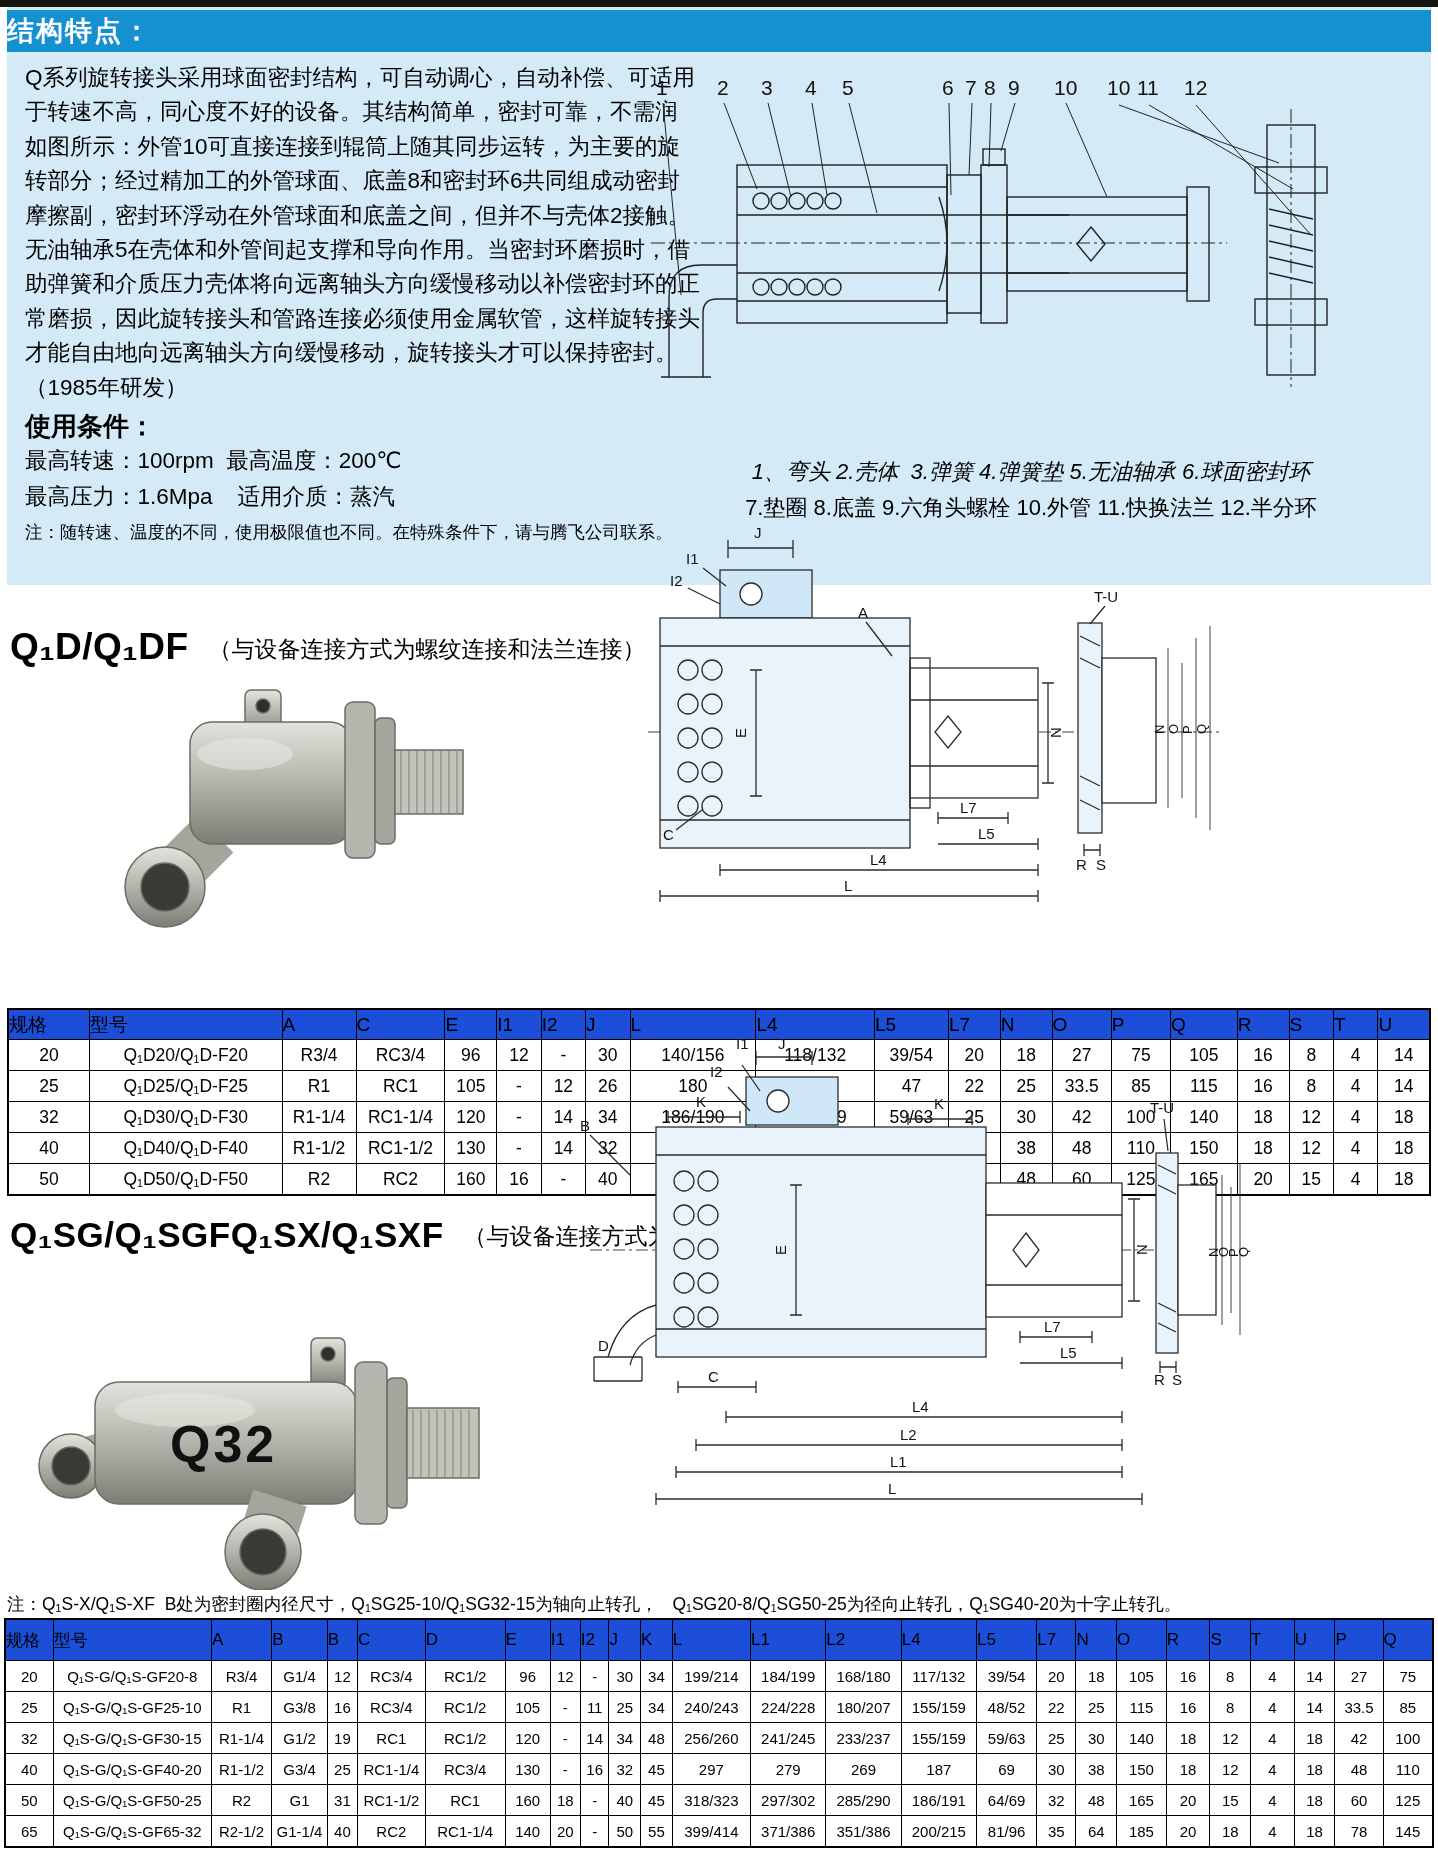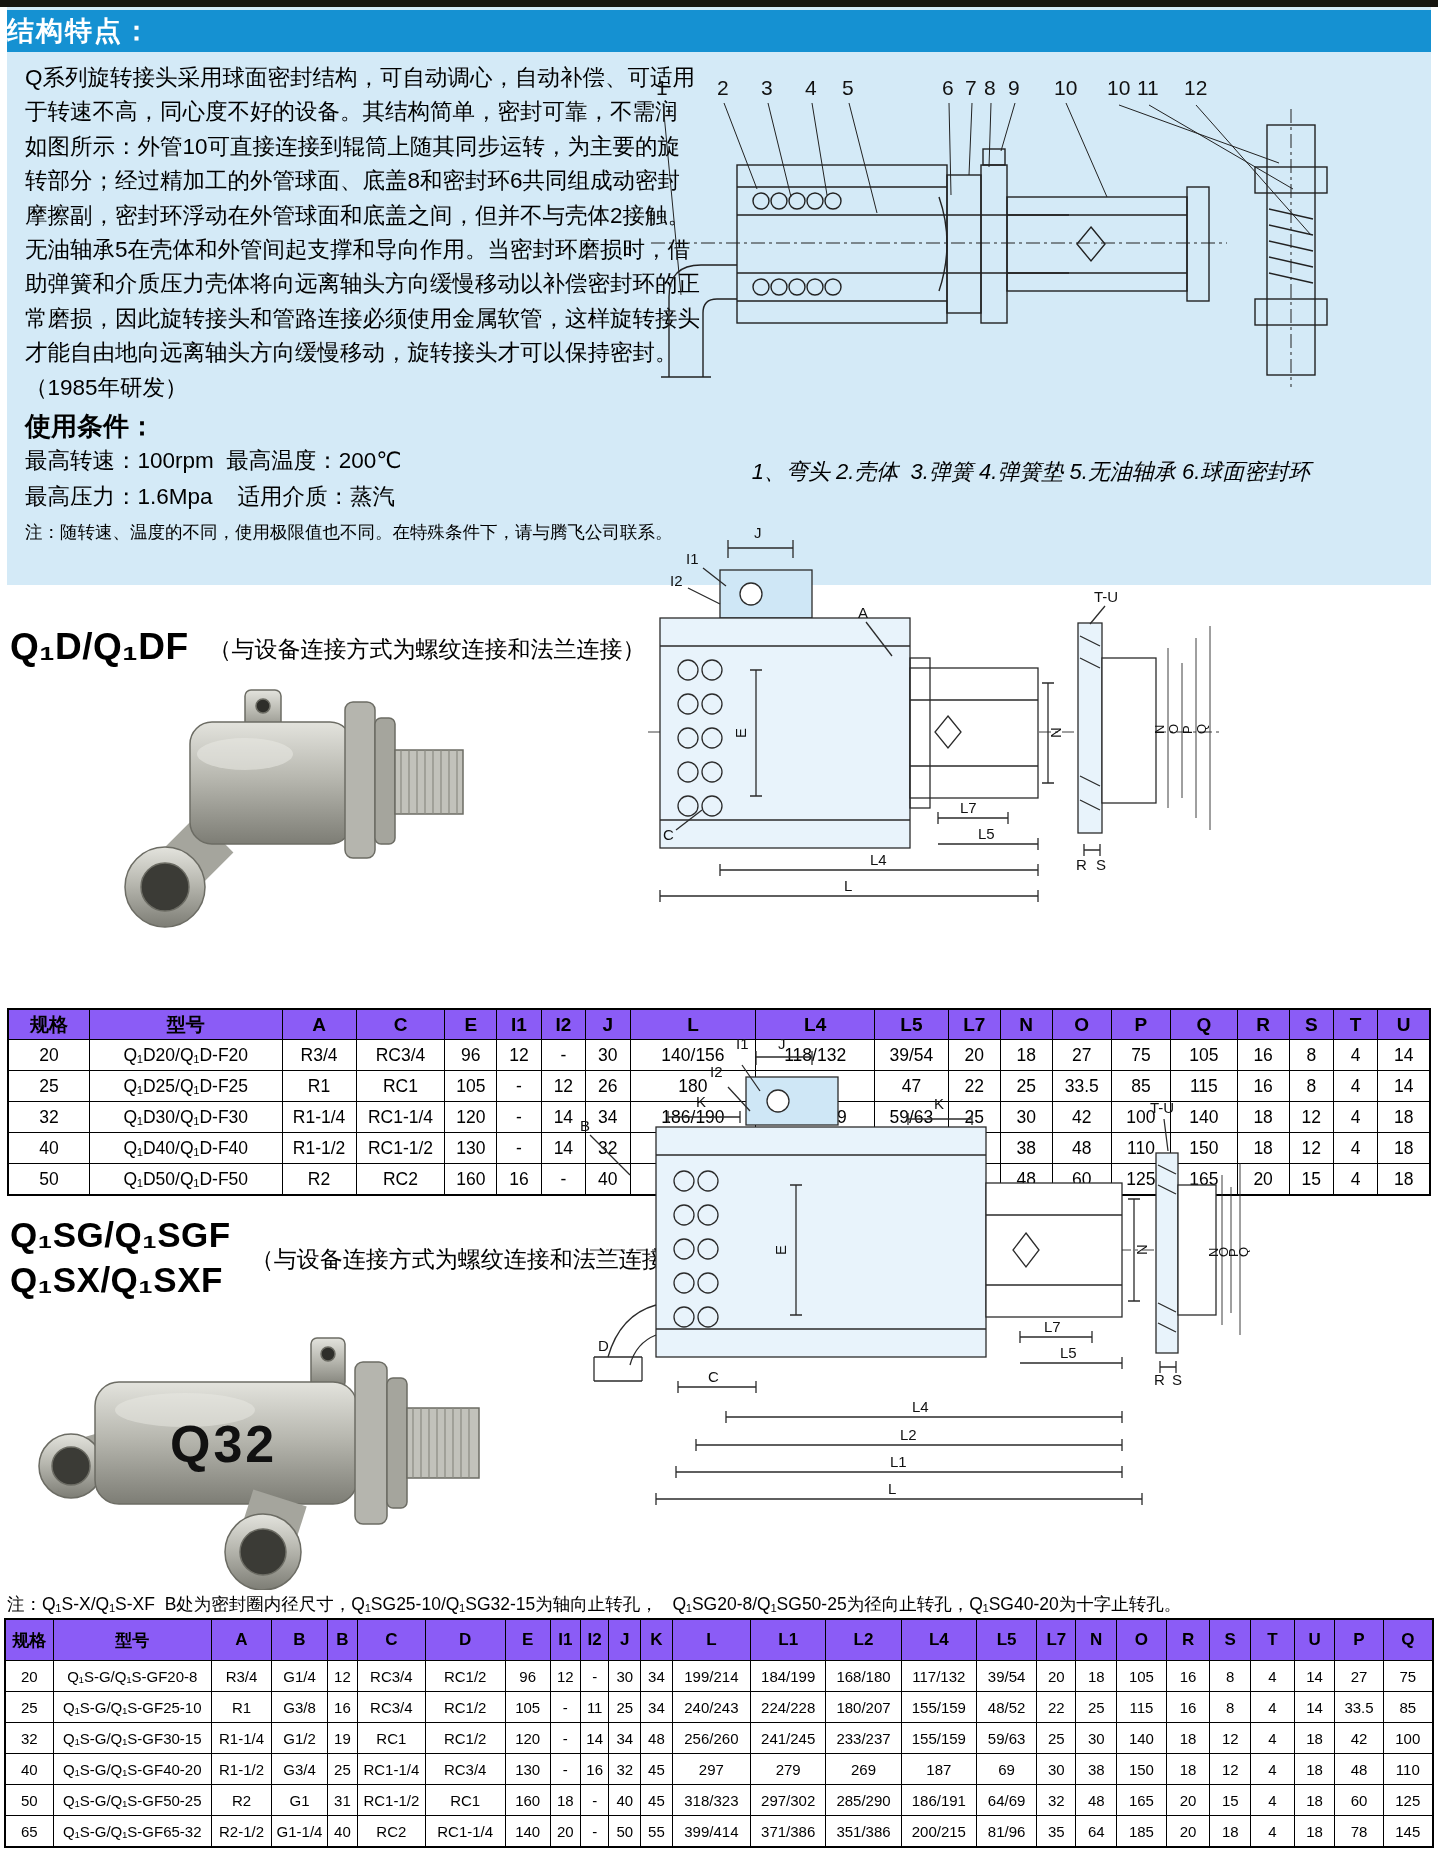--- a/index.html
+++ b/index.html
@@ -19,32 +19,32 @@
   .intro-figure{position:absolute;left:632px;top:40px;width:784px;height:352px;}
   .parts-line{position:absolute;left:632px;width:784px;text-align:center;font-size:22px;white-space:pre;}
   .parts-line.l1{top:450px;font-style:italic;}
   .parts-line.l2{top:486px;}
   
   .sec-head{position:absolute;display:flex;align-items:center;}
   .sec1-head{left:10px;top:626px;}
   .sec-title{font-size:37px;font-weight:bold;letter-spacing:0.5px;}
   .sec-sub{font-size:23px;margin-left:20px;margin-top:4px;}
   .sec2-head{left:10px;top:1212px;}
-  .sec2-titles{display:flex;flex-direction:column;justify-content:center;}
+  .sec2-titles{display:flex;flex-direction:row;justify-content:center;}
   .sec2-titles .sec-title{font-size:35px;line-height:45px;}
   
   .fig{position:absolute;}
   svg text{font-family:"Liberation Sans","DejaVu Sans",sans-serif;fill:#111;}
   text.callout{font-size:21px;}
   text.dim{font-size:15px;}
   text.dim-s{font-size:13px;}
   
   table.spec{position:absolute;border-collapse:collapse;table-layout:fixed;background:#fff;
              border:2px solid #000;}
-  table.spec th{background:#8b5cf6;border:1px solid #000;font-weight:bold;text-align:center;
+  table.spec th{background:#1d4ed8;border:1px solid #000;font-weight:normal;text-align:left;
                 padding:0;overflow:hidden;}
   table.spec td{border:1px solid #000;text-align:center;padding:0;overflow:hidden;}
   #table-q1d{left:7px;top:1008px;width:1424px;}
   #table-q1d th{height:29px;font-size:19px;}
   #table-q1d td{height:30px;font-size:17.5px;}
   #table-q1sg{left:4px;top:1618px;width:1430px;}
   #table-q1sg th{height:40px;font-size:17px;}
   #table-q1sg td{height:30px;font-size:15px;}
   .note2{position:absolute;left:7px;top:1592px;font-size:17.5px;white-space:pre;text-align:center;}
 </style>
@@ -140,20 +140,21 @@
           <text class="callout" x="345" y="48">8</text>
           <text class="callout" x="369" y="48">9</text>
           <text class="callout" x="415" y="48">10</text>
           <text class="callout" x="468" y="48">10</text>
           <text class="callout" x="498" y="48">11</text>
           <text class="callout" x="545" y="48">12</text>
         </g>
       </svg>
     </div>
     <div class="parts-line l1">1、弯头 2.壳体  3.弹簧 4.弹簧垫 5.无油轴承 6.球面密封环</div>
+    <div class="parts-line l2">7.垫圈 8.底盖 9.六角头螺栓 10.外管 11.快换法兰 12.半分环</div>
   </section>
 
   <div class="sec-head sec1-head">
     <span class="sec-title">Q₁D/Q₁DF</span>
     <span class="sec-sub">（与设备连接方式为螺纹连接和法兰连接）</span>
   </div>
 
   <div class="fig" style="left:95px;top:662px;width:390px;height:290px;">
     <svg viewBox="0 0 390 290" width="390" height="290">
       <defs>

